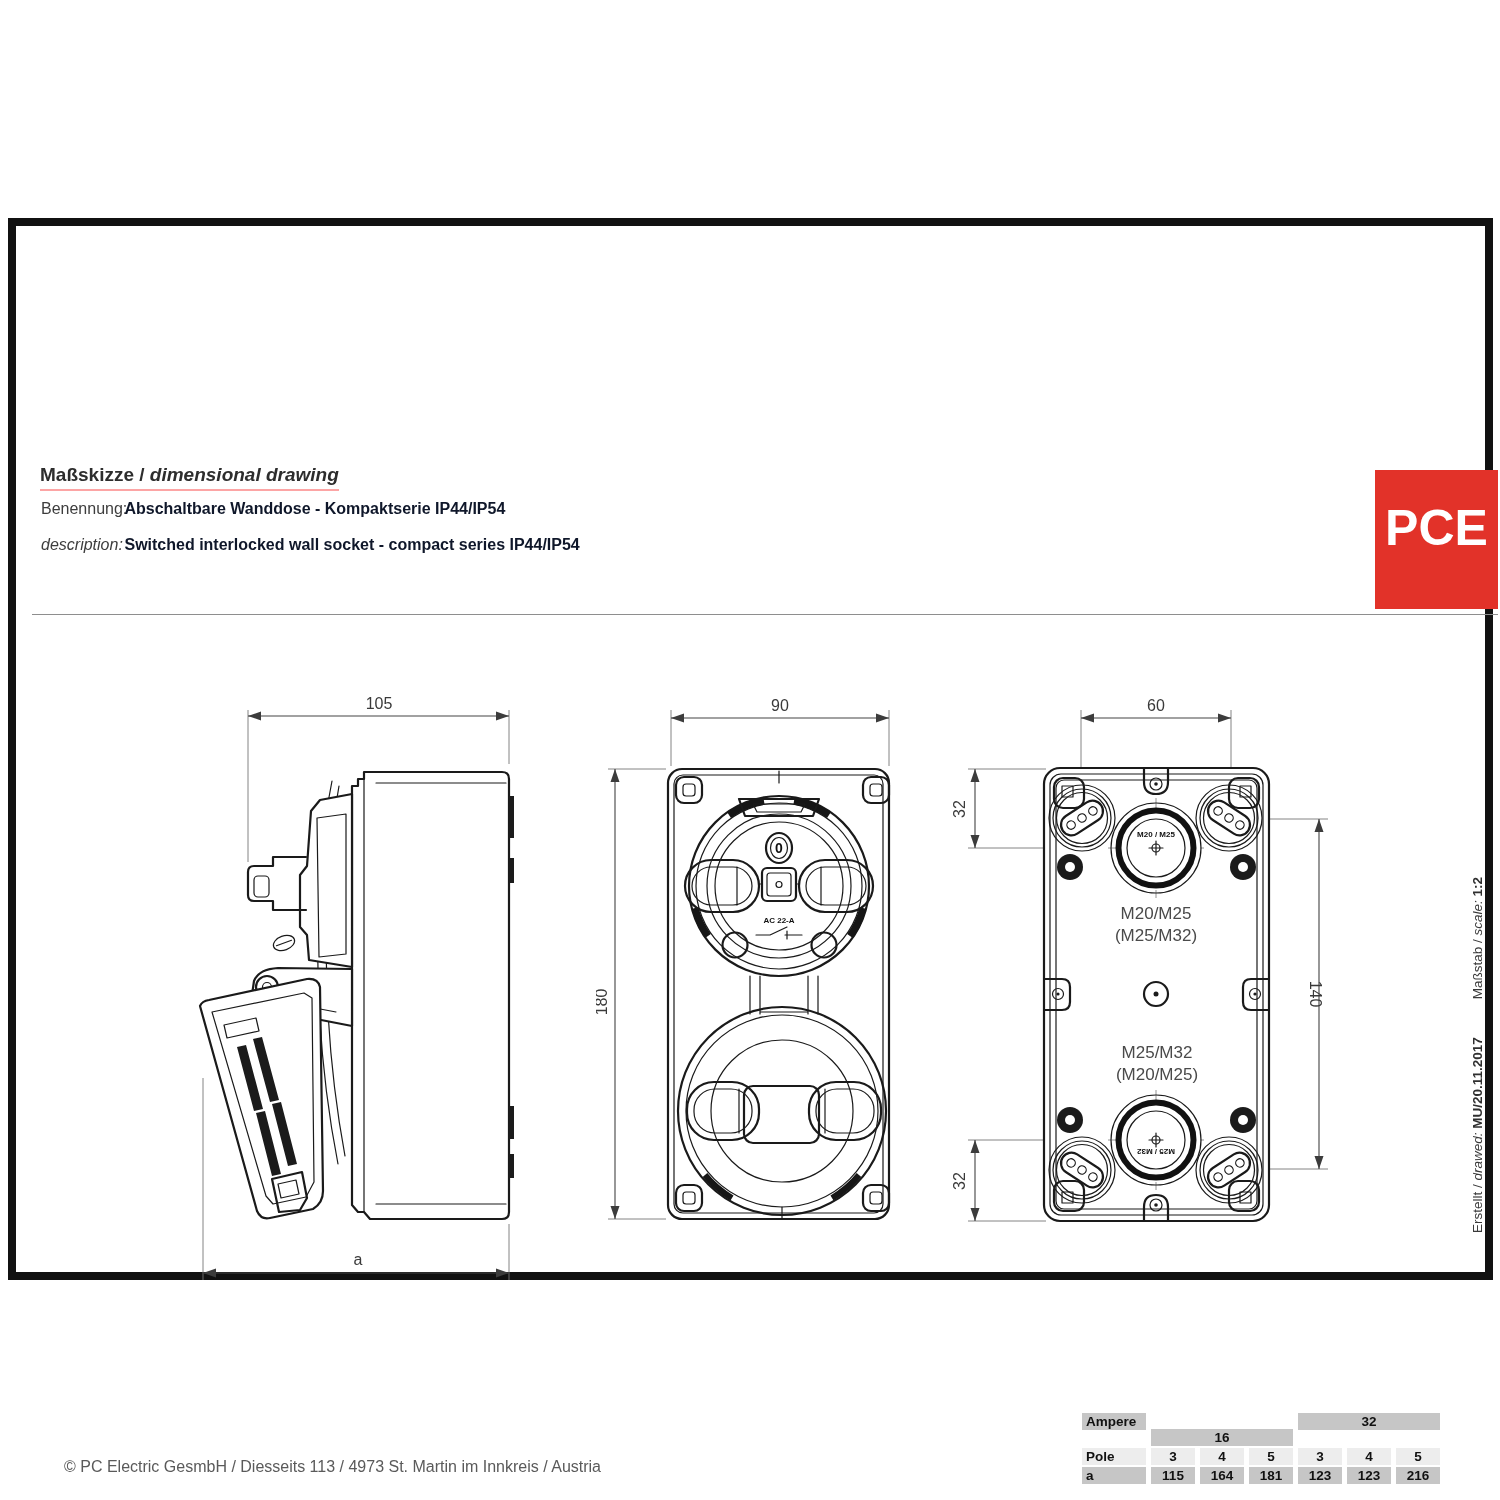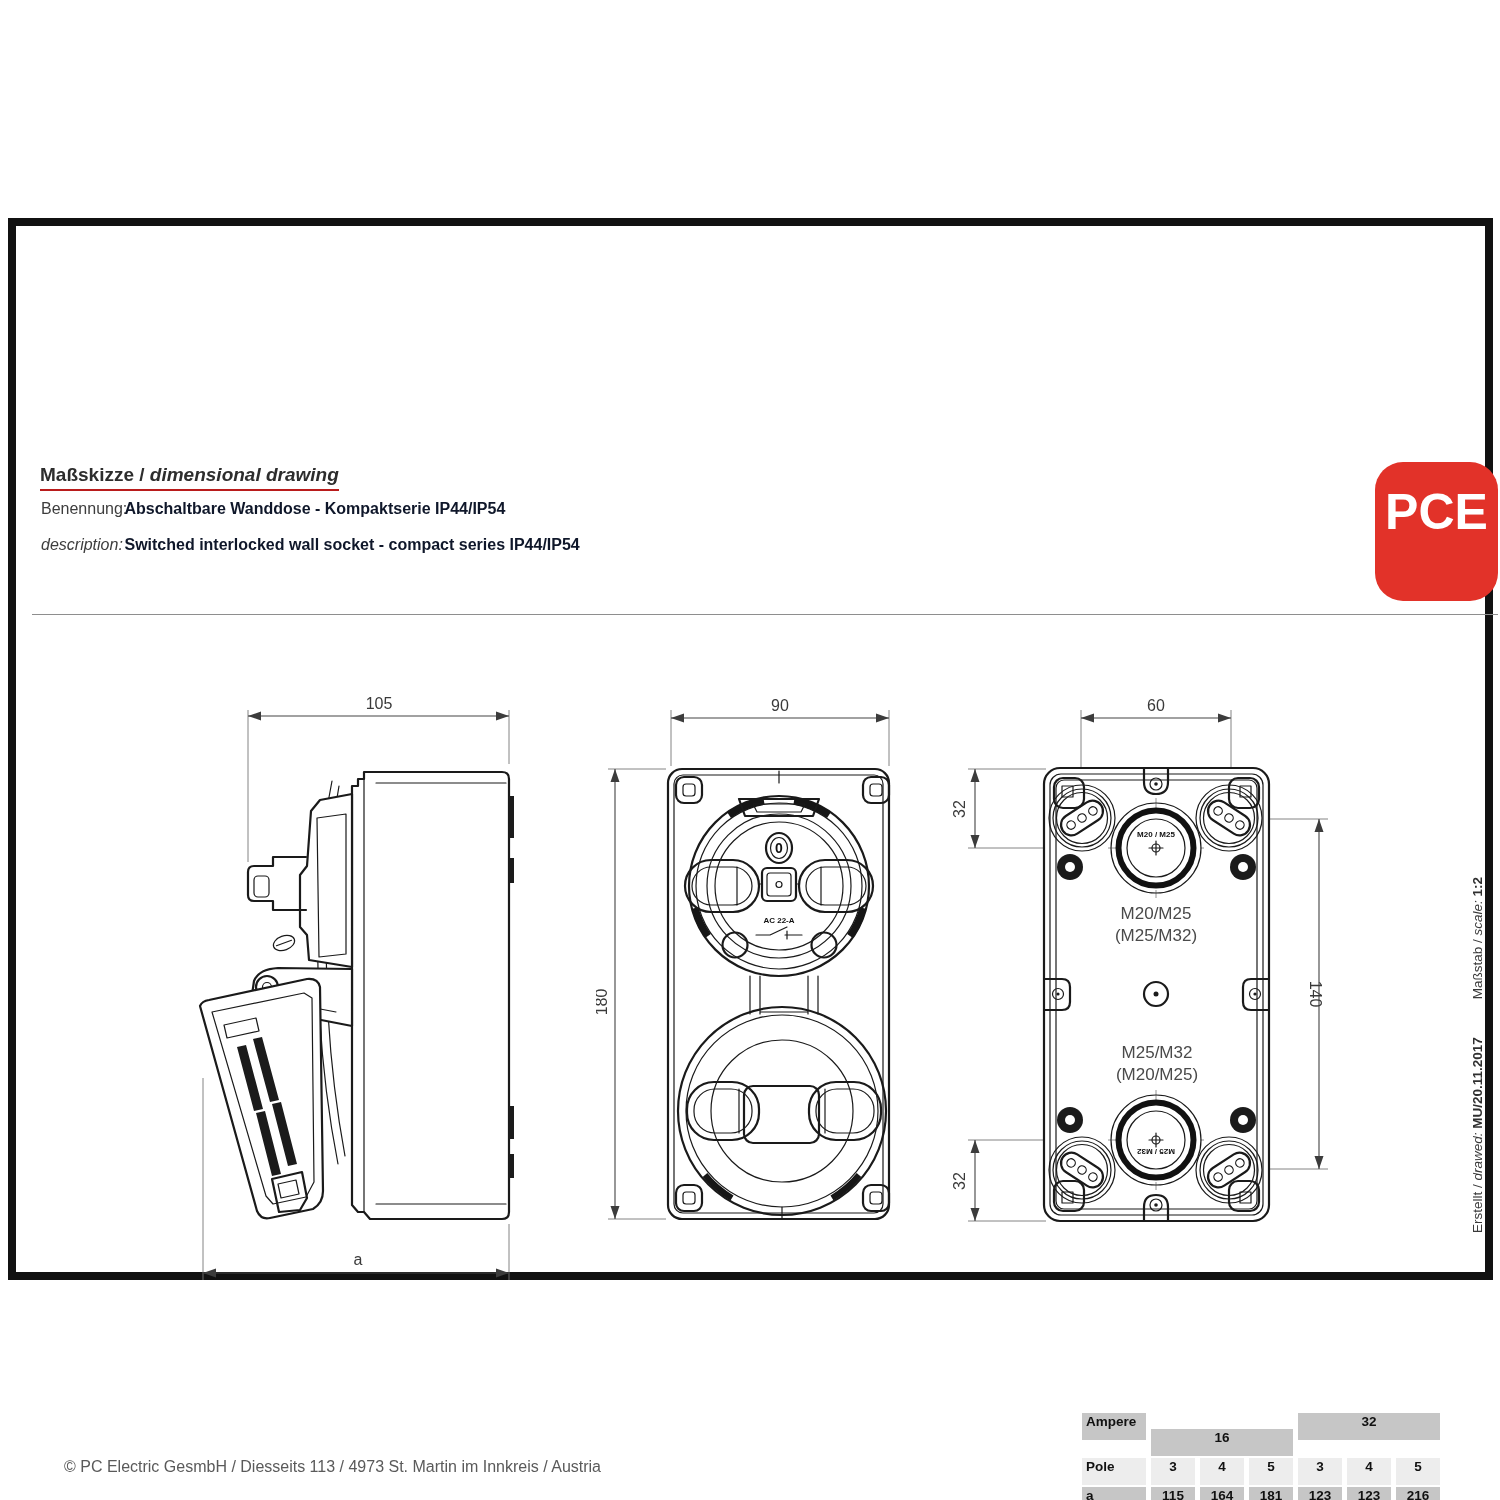--- a/index.html
+++ b/index.html
@@ -1,34 +1,34 @@
 <!DOCTYPE html>
 <html><head>
 <meta charset="utf-8">
 <style>
   html,body{margin:0;padding:0;background:#fff;}
   body{width:1500px;height:1500px;position:relative;font-family:"Liberation Sans",sans-serif;color:#3a3a3a;}
   .frame{position:absolute;left:8px;top:218px;width:1469px;height:1046px;border:8px solid #111;background:#fff;}
   .abs{position:absolute;}
-  .title{left:24px;top:238px;font-size:19px;font-weight:bold;color:#2d2d2d;border-bottom:2px solid #b91c1c;padding-bottom:3px;}
+  .title{left:24px;top:238px;font-size:19px;font-weight:bold;color:#2d2d2d;border-bottom:2px solid #fca5a5;padding-bottom:3px;}
   .title .it{font-style:italic;}
   .hrow{left:25px;font-size:16px;color:#3d3d3d;white-space:nowrap;}
   .hlabel{display:inline-block;width:79px;}
   .hlabel3{display:inline-block;width:168px;}
   .hvalue{font-weight:bold;color:#0f172a;}
   .it{font-style:italic;}
   .hsep{left:16px;top:388px;width:1466px;height:1px;background:#8e8e8e;}
-  .logo{left:1359px;top:236px;width:123px;height:139px;background:#e23229;color:#fff;
+  .logo{left:1359px;top:244px;width:123px;height:139px;background:#e23229;color:#fff;
         font-weight:bold;font-size:50px;text-align:center;letter-spacing:0px;line-height:1;
-        padding-top:0;box-sizing:border-box;border-radius:28px;}
+        padding-top:8px;box-sizing:border-box;}
   .logo span{display:block;margin-top:25px;}
   .dwg{position:absolute;}
   .dtable{left:1066px;top:1187px;display:grid;grid-template-columns:64px 44px 44px 44px 44px 44px 44px;
           column-gap:5px;row-gap:2px;font-size:13.5px;font-weight:bold;color:#111;}
-  .tc{height:27px;line-height:17px;text-align:center;background:#ededed;}
+  .tc{height:17px;line-height:17px;text-align:center;background:#ededed;}
   .tg{background:#c6c6c6;}
   .tl{text-align:left;padding-left:4px;}
   .sp3a{grid-column:2/span 3;margin-top:16px;}
   .sp3b{grid-column:5/span 3;}
   .copyright{left:48px;top:1232px;font-size:16px;color:#5a5a5a;}
   .vtext{left:1470px;top:1233px;transform-origin:0 0;transform:rotate(-90deg);white-space:nowrap;
          font-size:13.5px;color:#3a3a3a;}
   .vtext b{color:#2f2f2f;}
   .vgap{display:inline-block;width:34px;}
   

